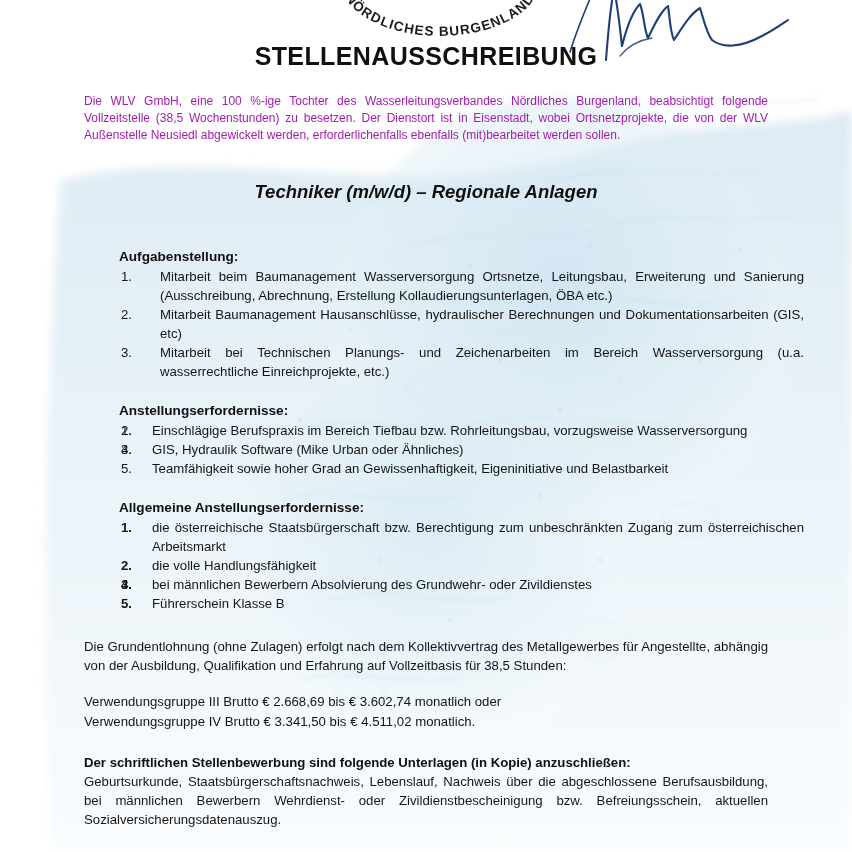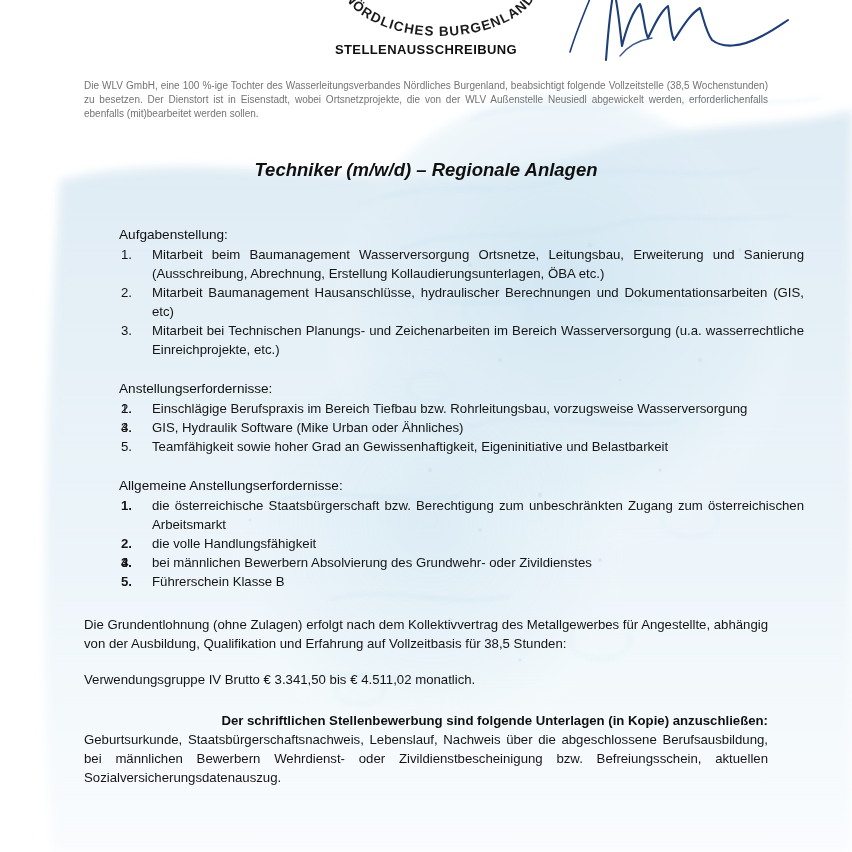--- a/index.html
+++ b/index.html
@@ -53,54 +53,54 @@
 
   
   .content {
     position: relative;
     z-index: 4;
     padding: 0 24px;
   }
 
   .doc-title {
     text-align: center;
-    font-size: 13px;
+    font-size: 25px;
     font-weight: bold;
     letter-spacing: 0.4px;
     margin: 0;
     padding-top: 42px;
     color: #101010;
   }
 
   .intro {
     margin: 0;
     padding: 22px 60px 0 60px;
-    font-size: 10px;
+    font-size: 12px;
     line-height: 1.42;
     text-align: justify;
-    color: #737373;
+    color: #a21caf;
   }
 
   .job-title {
     text-align: center;
     font-size: 18.5px;
     font-weight: bold;
     margin: 8px;
     padding-top: 29px;
     color: #101010;
     font-style: italic;
   }
 
   .section {
     padding-left: 95px;
     padding-right: 24px;
   }
   .section-heading {
     font-size: 13.6px;
-    font-weight: normal;
+    font-weight: bold;
     margin: 0;
     color: #101010;
   }
   .sec-aufgaben { padding-top: 38px; }
   .sec-anstell  { padding-top: 22px; }
   .sec-allgem   { padding-top: 22px; }
 
   ol.numlist {
     list-style: none;
     margin: 3px 0 0 0;
@@ -114,40 +114,40 @@
     padding-left: 33px;
     margin-bottom: 0px;
   }
   ol.numlist > li .num {
     position: absolute;
     left: 2px;
     top: 0;
     width: 24px;
     text-align: left;
   }
-  ol.numlist.justified > li .txt { display: block; text-align: justify; }
+  ol.numlist.justified > li .txt { display: block; text-align: justify; margin-left: 8px; }
   ol.numlist.bold-nums > li .num { font-weight: bold; }
 
   .body-block {
     padding: 0 60px;
     font-size: 13.2px;
     line-height: 1.45;
     color: #151515;
   }
   .p-justify { text-align: justify; margin: 0; }
   .pay-para { padding-top: 24px; }
   .pay-lines { padding-top: 17px; }
   .pay-lines div { white-space: nowrap; }
 
   .docs-block { padding-top: 22px; }
   .docs-head {
     font-weight: bold;
     margin: 0 0 0 0;
     color: #101010;
-    text-align: right;
+    text-align: left;
   }
 </style>
 </head>
 <body>
 
 <div id="page">
 
   <div class="wm-layer">
     <svg class="wm-svg" viewBox="0 0 852 852" preserveAspectRatio="none" aria-hidden="true">
       <defs>
@@ -326,20 +326,21 @@
           <span class="num">5.</span>
           <span class="txt">Führerschein Klasse B</span>
         </li>
       </ol>
     </div>
 
     <div class="body-block pay-para">
       <p class="p-justify">Die Grundentlohnung (ohne Zulagen) erfolgt nach dem Kollektivvertrag des Metallgewerbes für Angestellte, abhängig von der Ausbildung, Qualifikation und Erfahrung auf Vollzeitbasis für 38,5 Stunden:</p>
     </div>
     <div class="body-block pay-lines">
+      <div>Verwendungsgruppe III Brutto € 2.668,69 bis € 3.602,74 monatlich oder</div>
       <div>Verwendungsgruppe IV Brutto € 3.341,50 bis € 4.511,02 monatlich.</div>
     </div>
 
     <div class="body-block docs-block">
       <p class="docs-head">Der schriftlichen Stellenbewerbung sind folgende Unterlagen (in Kopie) anzuschließen:</p>
       <p class="p-justify">Geburtsurkunde, Staatsbürgerschaftsnachweis, Lebenslauf, Nachweis über die abgeschlossene Berufsausbildung, bei männlichen Bewerbern Wehrdienst- oder Zivildienstbescheinigung bzw. Befreiungsschein, aktuellen Sozialversicherungsdatenauszug.</p>
     </div>
 
   </div>
 </div>

